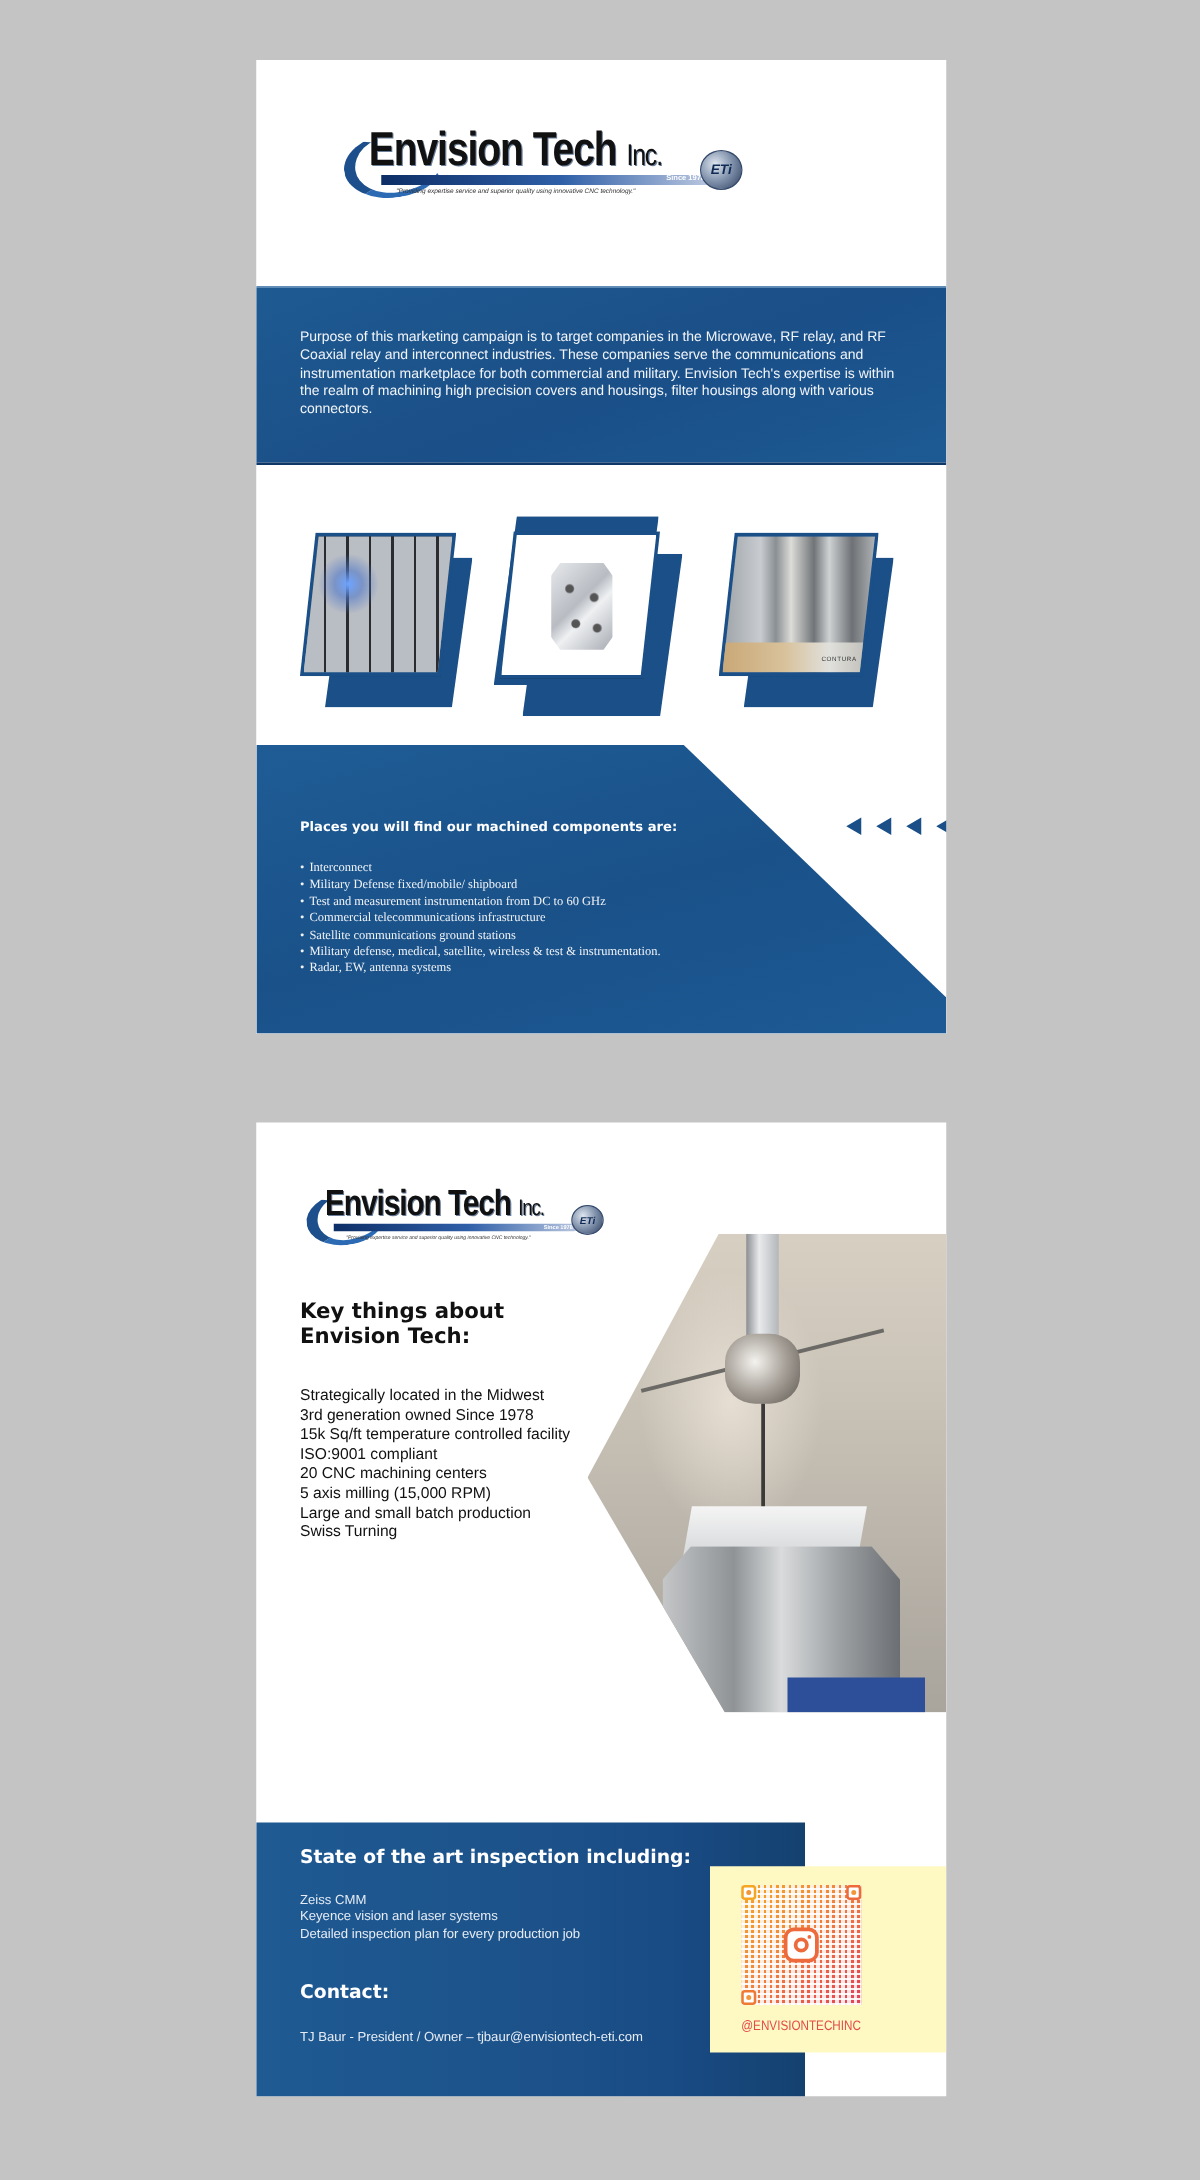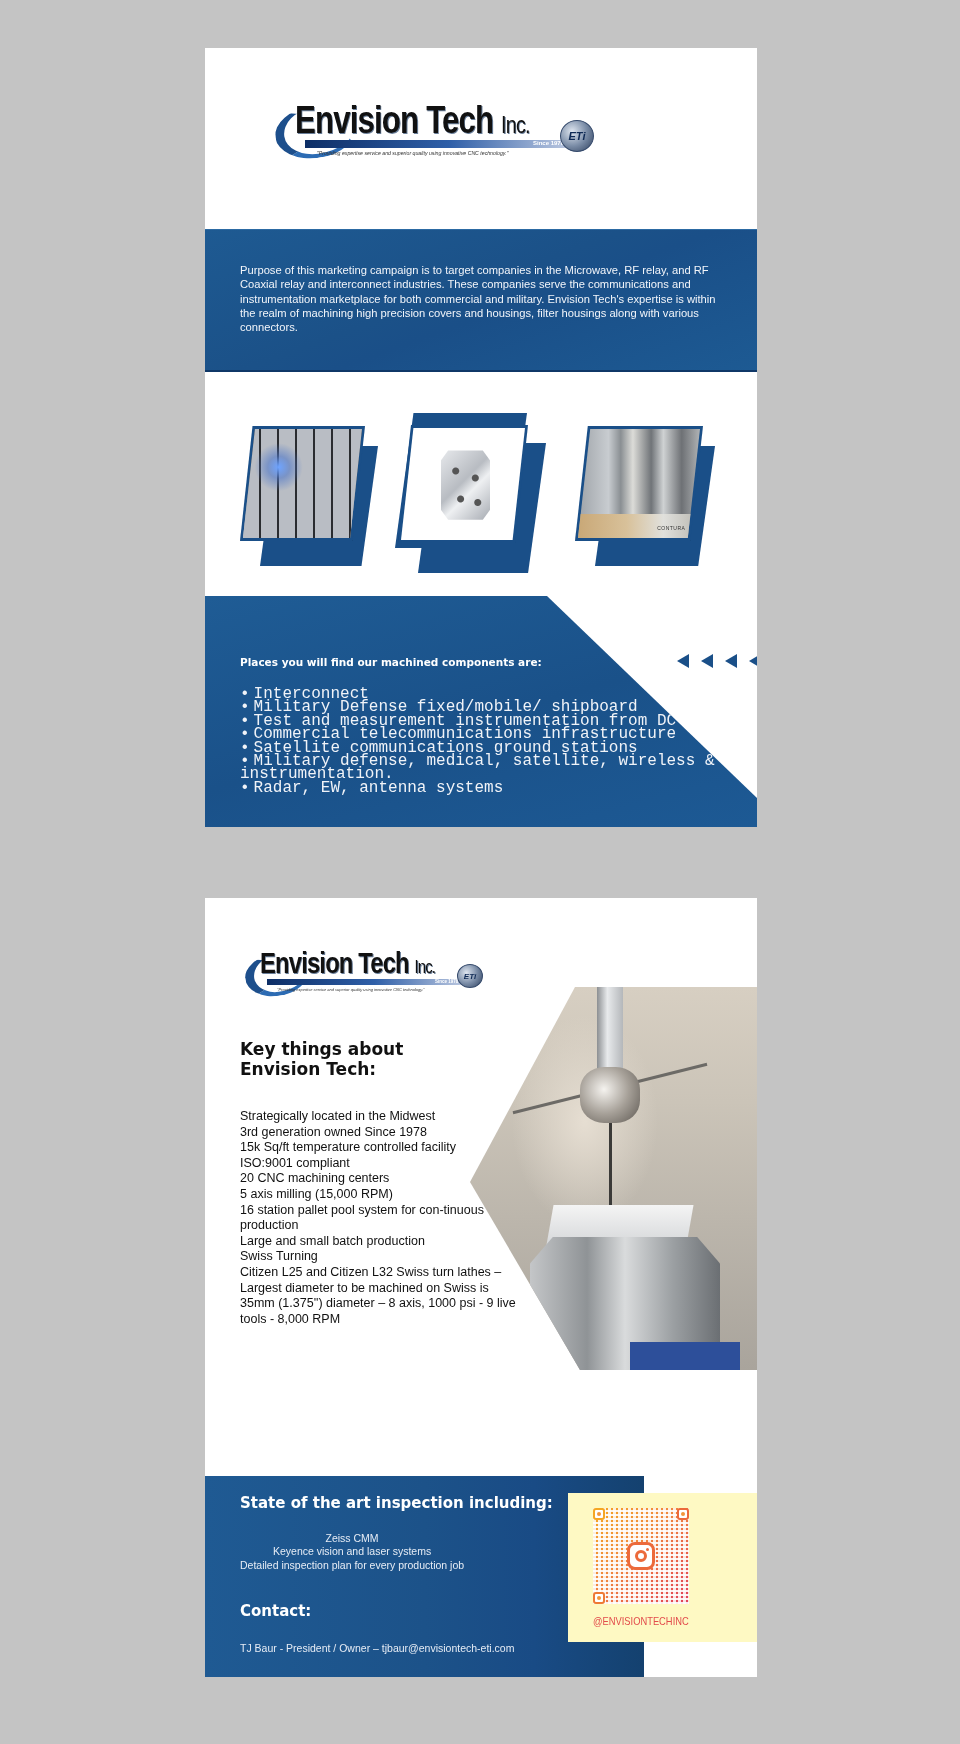--- a/index.html
+++ b/index.html
@@ -120,22 +120,22 @@
     clip-path: polygon(0 0, 342px 0, 552px 202px, 552px 231px, 0 231px);
     padding-left: 40px;
   }
   .places h3 {
     position: absolute; left: 35px; top: 60px; margin: 0;
     color: #fff; font-size: 10.5px; font-weight: bold;
     font-family: "DejaVu Sans", sans-serif;
   }
   .places ul {
     position: absolute; left: 35px; top: 92px; margin: 0; padding: 0; list-style: none;
-    color: #f0f3f8; font-size: 16px; line-height: 13.4px;
-    font-family: Liberation Mono, monospace;
+    color: #f0f3f8; font-size: 10px; line-height: 13.4px;
+    font-family: Liberation Serif, serif;
   }
   .places li::before { content: "\2022"; margin-right: 4px; }
   .arrows {
     position: absolute; left: 472px; top: 606px; display: flex; gap: 12px;
   }
   .arrows .arrow {
     width: 0; height: 0;
     border-top: 7px solid transparent; border-bottom: 7px solid transparent;
     border-right: 12px solid #1a4f88;
   }
@@ -183,23 +183,22 @@
     font-size: 17px; line-height: 20px; font-weight: bold; color: #111;
     font-family: "DejaVu Sans", sans-serif;
   }
   .key-list {
     position: absolute; left: 35px; top: 211px; width: 280px; margin: 0; padding: 0; list-style: none;
     font-size: 12.5px; line-height: 15.6px; color: #111;
     font-family: "Liberation Sans", sans-serif;
   }
 
   .inspect-box {
-    position: absolute; left: 0; top: 578px; width: 439px; height: 222px;
+    position: absolute; left: 0; top: 560px; width: 439px; height: 222px;
     background: linear-gradient(90deg, #1f5a93 0%, #1c5289 50%, #194b85 75%, #14416f 100%);
-    text-align: center;
   }
   .inspect-box h3 {
     position: absolute; left: 35px; top: 18px; margin: 0;
     color: #fff; font-size: 15px; font-weight: bold;
     font-family: "DejaVu Sans", sans-serif;
   }
   .inspect-box .items {
     position: absolute; left: 35px; top: 56px; margin: 0; padding: 0; list-style: none;
     color: #e6ecf5; font-size: 10.5px; line-height: 13.4px;
     font-family: "Liberation Sans", sans-serif;
@@ -352,24 +351,22 @@
   </div>
 
   <h2 class="key-title">Key things about Envision Tech:</h2>
   <ul class="key-list">
     <li>Strategically located in the Midwest</li>
     <li>3rd generation owned Since 1978</li>
     <li>15k Sq/ft temperature controlled facility</li>
     <li>ISO:9001 compliant</li>
     <li>20 CNC machining centers</li>
     <li>5 axis milling (15,000 RPM)</li>
-    <li>16 station pallet pool system for con-tinuous production</li>
     <li>Large and small batch production</li>
     <li>Swiss Turning</li>
-    <li>Citizen L25 and Citizen L32 Swiss turn lathes – Largest diameter to be machined on Swiss is 35mm (1.375'') diameter – 8 axis, 1000 psi - 9 live tools - 8,000 RPM</li>
   </ul>
 
   <div class="inspect-box">
     <h3>State of the art inspection including:</h3>
     <ul class="items">
       <li>Zeiss CMM</li>
       <li>Keyence vision and laser systems</li>
       <li>Detailed inspection plan for every production job</li>
     </ul>
     <h4>Contact:</h4>

